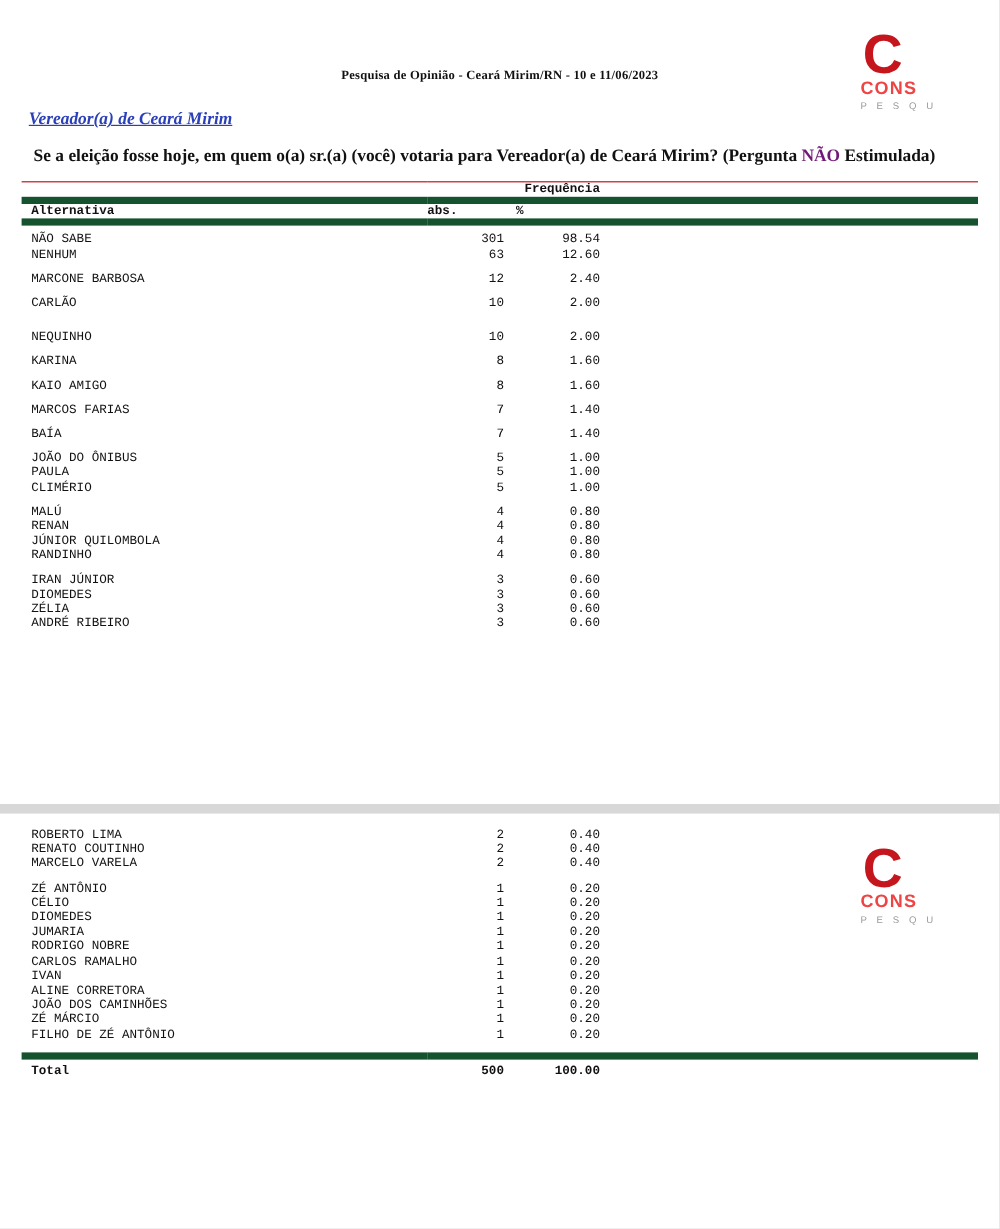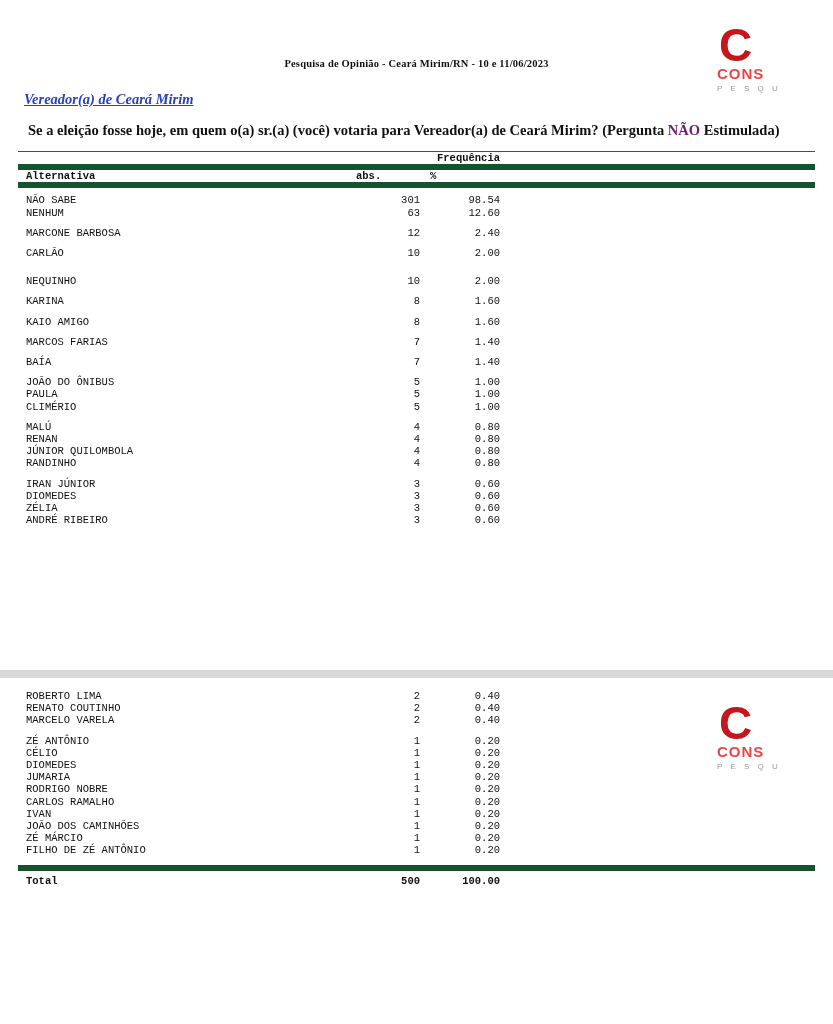--- a/index.html
+++ b/index.html
@@ -432,20 +432,26 @@
               <td class="col-pct">0.20</td>
               <td class="col-rest"></td>
             </tr>
             <tr>
               <td class="col-alt">IVAN</td>
               <td class="col-abs">1</td>
               <td class="col-pct">0.20</td>
               <td class="col-rest"></td>
             </tr>
             <tr>
+              <td class="col-alt">ALINE CORRETORA</td>
+              <td class="col-abs">1</td>
+              <td class="col-pct">0.20</td>
+              <td class="col-rest"></td>
+            </tr>
+            <tr>
               <td class="col-alt">JOÃO DOS CAMINHÕES</td>
               <td class="col-abs">1</td>
               <td class="col-pct">0.20</td>
               <td class="col-rest"></td>
             </tr>
             <tr>
               <td class="col-alt">ZÉ MÁRCIO</td>
               <td class="col-abs">1</td>
               <td class="col-pct">0.20</td>
               <td class="col-rest"></td>

